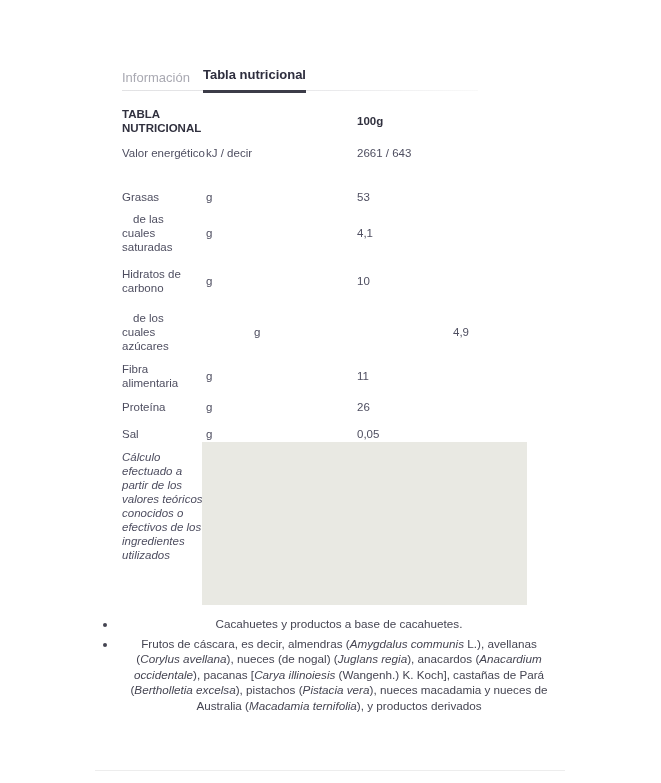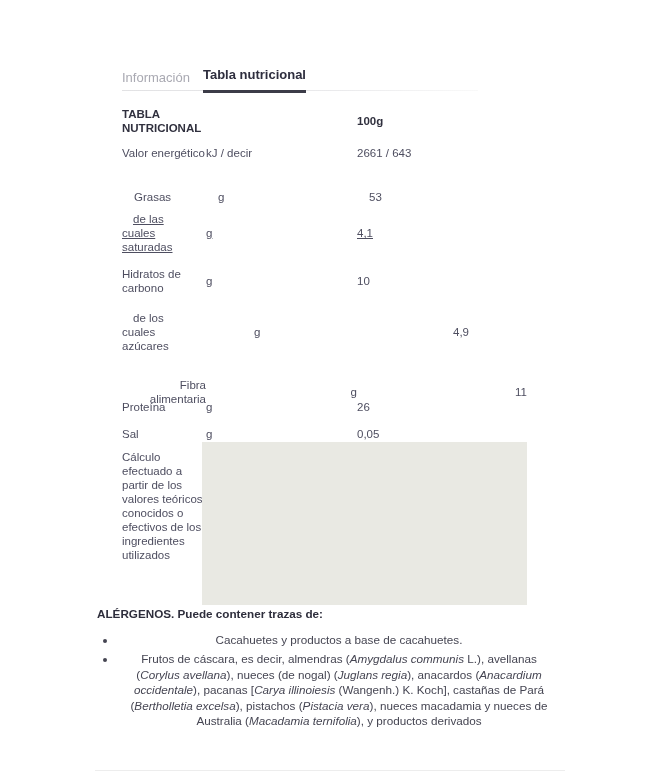--- a/index.html
+++ b/index.html
@@ -22,29 +22,29 @@
   .ntable { position:absolute; left:122px; top:106px; width:405px; font-size:11.5px; line-height:14px; }
   .trow {
     position:absolute; left:0; width:100%;
     display:grid; grid-template-columns:84px 151px 1fr; align-items:center;
   }
   .cell { display:block; }
   .bold { font-weight:bold; color:#30303e; }
   .label.indent { width:58px; text-indent:11px; }
   .row-header { top:1px; }
   .row-0 { top:40px; }
-  .row-1 { top:84px;margin-left:12px; }
-  .row-2 { top:106px;text-decoration:underline; }
+  .row-1 { top:84px; }
+  .row-2 { top:106px; }
   .row-3 { top:161px; }
   .row-4 { top:205px;gap:48px; }
-  .row-5 { top:272px;text-align:right; }
+  .row-5 { top:256px; }
   .row-6 { top:294px; }
   .row-7 { top:321px; }
   .row-note { top:336px; align-items:start; }
-  .note-label { padding-top:8px; }
+  .note-label { font-style:italic; padding-top:8px; }
   .note-box { grid-column:2 / 4; margin-left:-4px; height:163px; background:#e9e9e3; }
 
   
   .allergens { position:absolute; left:97px; top:606px; width:462px; font-size:11.7px; line-height:15.5px; color:#454552; }
   .allergens-heading { font-weight:bold; color:#2e2e3c; }
   .allergens ul { margin:10px 0 0 0; padding-left:20px; }
   .allergens li { margin-bottom:4px; padding-left:2px;text-align:center; }
   .allergens i { font-style:italic; }
 
   .bottom-divider { position:absolute; left:95px; top:770px; width:470px; height:1px; background:#ededed; }
@@ -117,21 +117,20 @@
     </div>
 
     <div class="trow row-note">
       <div class="cell label note-label">Cálculo efectuado a partir de los valores teóricos conocidos o efectivos de los ingredientes utilizados</div>
       <div class="note-box"></div>
     </div>
 
   </div>
 
   <div class="allergens">
-    <div class="allergens-heading">ALÉRGENOS. Puede contener trazas de:</div>
     <ul>
       <li><span>Cacahuetes y productos a base de cacahuetes.</span></li>
       <li><span>Frutos de cáscara, es decir, almendras (</span><i>Amygdalus communis</i><span> L.), avellanas (</span><i>Corylus avellana</i><span>), nueces (de nogal) (</span><i>Juglans regia</i><span>), anacardos (</span><i>Anacardium occidentale</i><span>), pacanas [</span><i>Carya illinoiesis</i><span> (Wangenh.) K. Koch], castañas de Pará (</span><i>Bertholletia excelsa</i><span>), pistachos (</span><i>Pistacia vera</i><span>), nueces macadamia y nueces de Australia (</span><i>Macadamia ternifolia</i><span>), y productos derivados</span></li>
     </ul>
   </div>
 
   <div class="bottom-divider"></div>
 
 </div>
 

